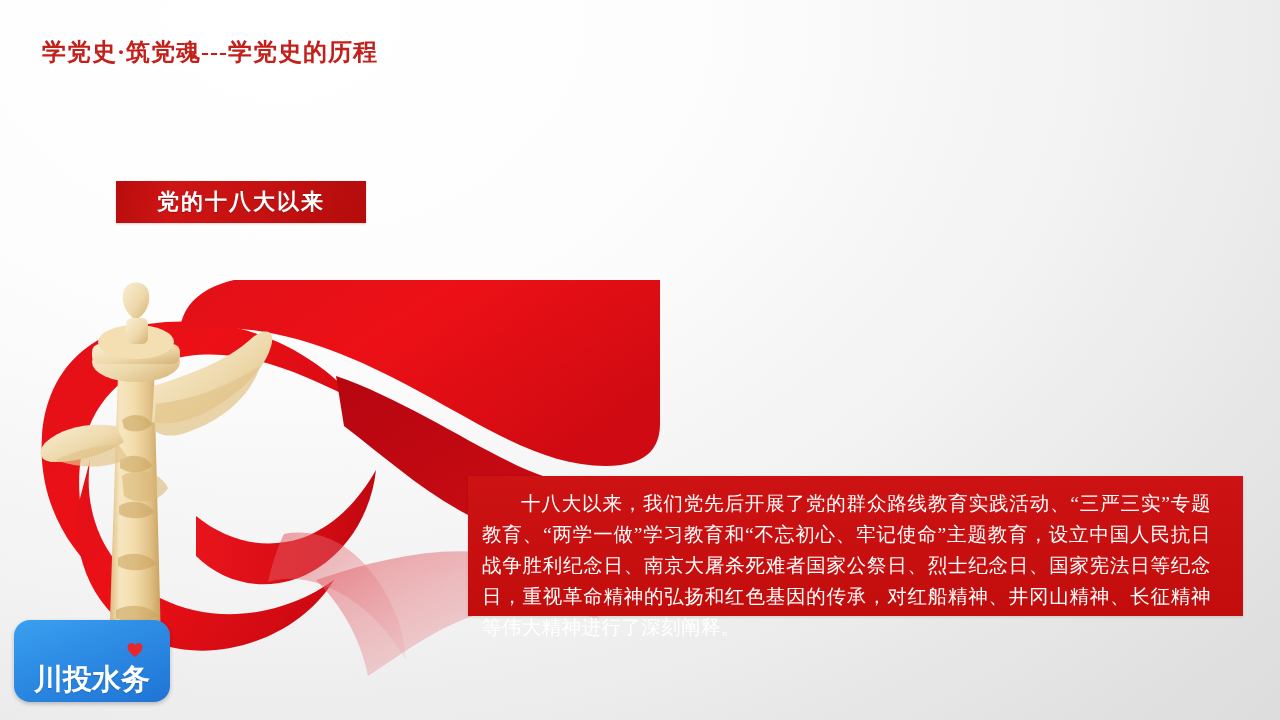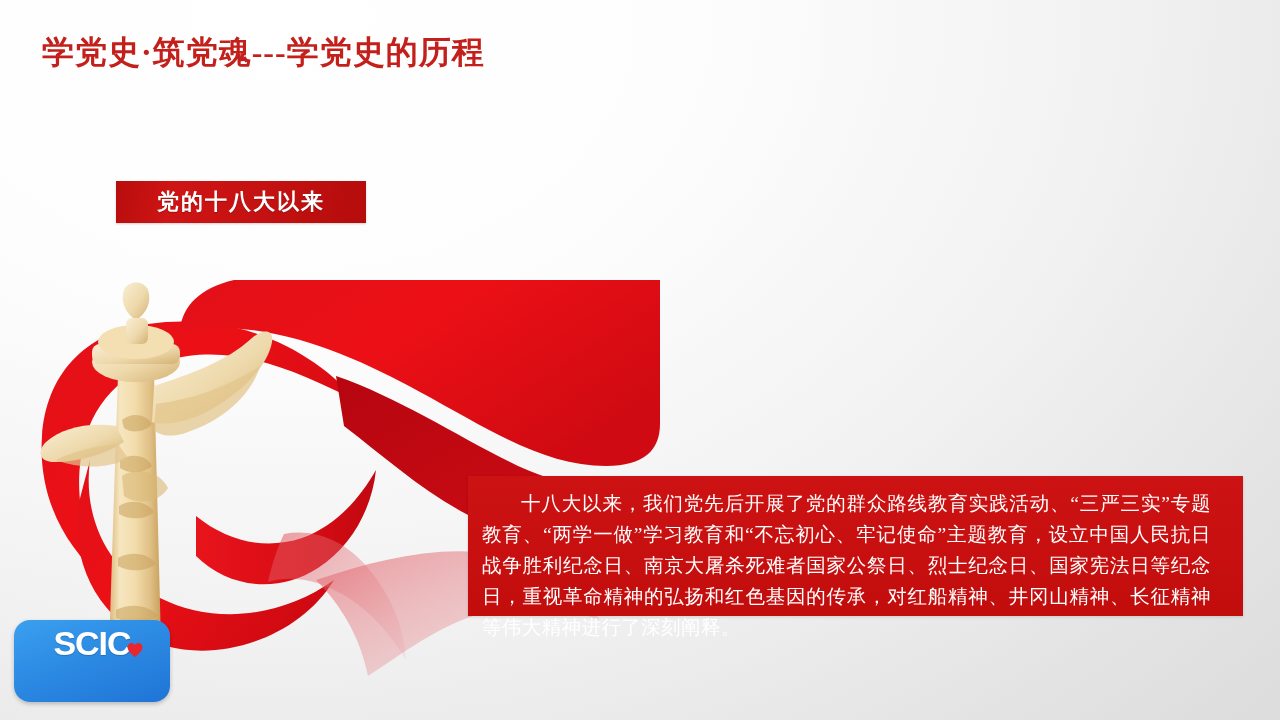--- a/index.html
+++ b/index.html
@@ -29,21 +29,21 @@
 
   
   #title-area {
     position: absolute;
     left: 42px;
     top: 26px;
     width: 1100px;
     height: 60px;
   }
   #page-title {
-    font-size: 32px;
+    font-size: 24px;
     line-height: 52px;
     font-weight: 700;
     color: #c4201b;
     letter-spacing: 1px;
     white-space: nowrap;
     font-family: "Liberation Serif", "DejaVu Serif", serif;
   }
 
   
   #section-label {
@@ -265,22 +265,22 @@
   <div id="section-label">
     <span id="section-label-text">党的十八大以来</span>
   </div>
 
 
   <div id="quote-box-2" class="quote-box">
     <div class="quote-text">十八大以来，我们党先后开展了党的群众路线教育实践活动、“三严三实”专题教育、“两学一做”学习教育和“不忘初心、牢记使命”主题教育，设立中国人民抗日战争胜利纪念日、南京大屠杀死难者国家公祭日、烈士纪念日、国家宪法日等纪念日，重视革命精神的弘扬和红色基因的传承，对红船精神、井冈山精神、长征精神等伟大精神进行了深刻阐释。</div>
   </div>
 
   <div id="logo">
-    <div id="logo-line1">SCIC</div>
     <div id="logo-accent">
       <svg width="16" height="16" viewBox="0 0 16 16" xmlns="http://www.w3.org/2000/svg">
         <path d="M8 15 C 8 15 0.5 9.6 0.5 5.2 C 0.5 2.6 2.4 0.9 4.5 0.9 C 6.1 0.9 7.4 1.9 8 3
                  C 8.6 1.9 9.9 0.9 11.5 0.9 C 13.6 0.9 15.5 2.6 15.5 5.2 C 15.5 9.6 8 15 8 15 Z" fill="#e8262c"></path>
       </svg>
     </div>
+    <div id="logo-line2">川投水务</div>
   </div>
 
 </div>
 
 </body></html>

